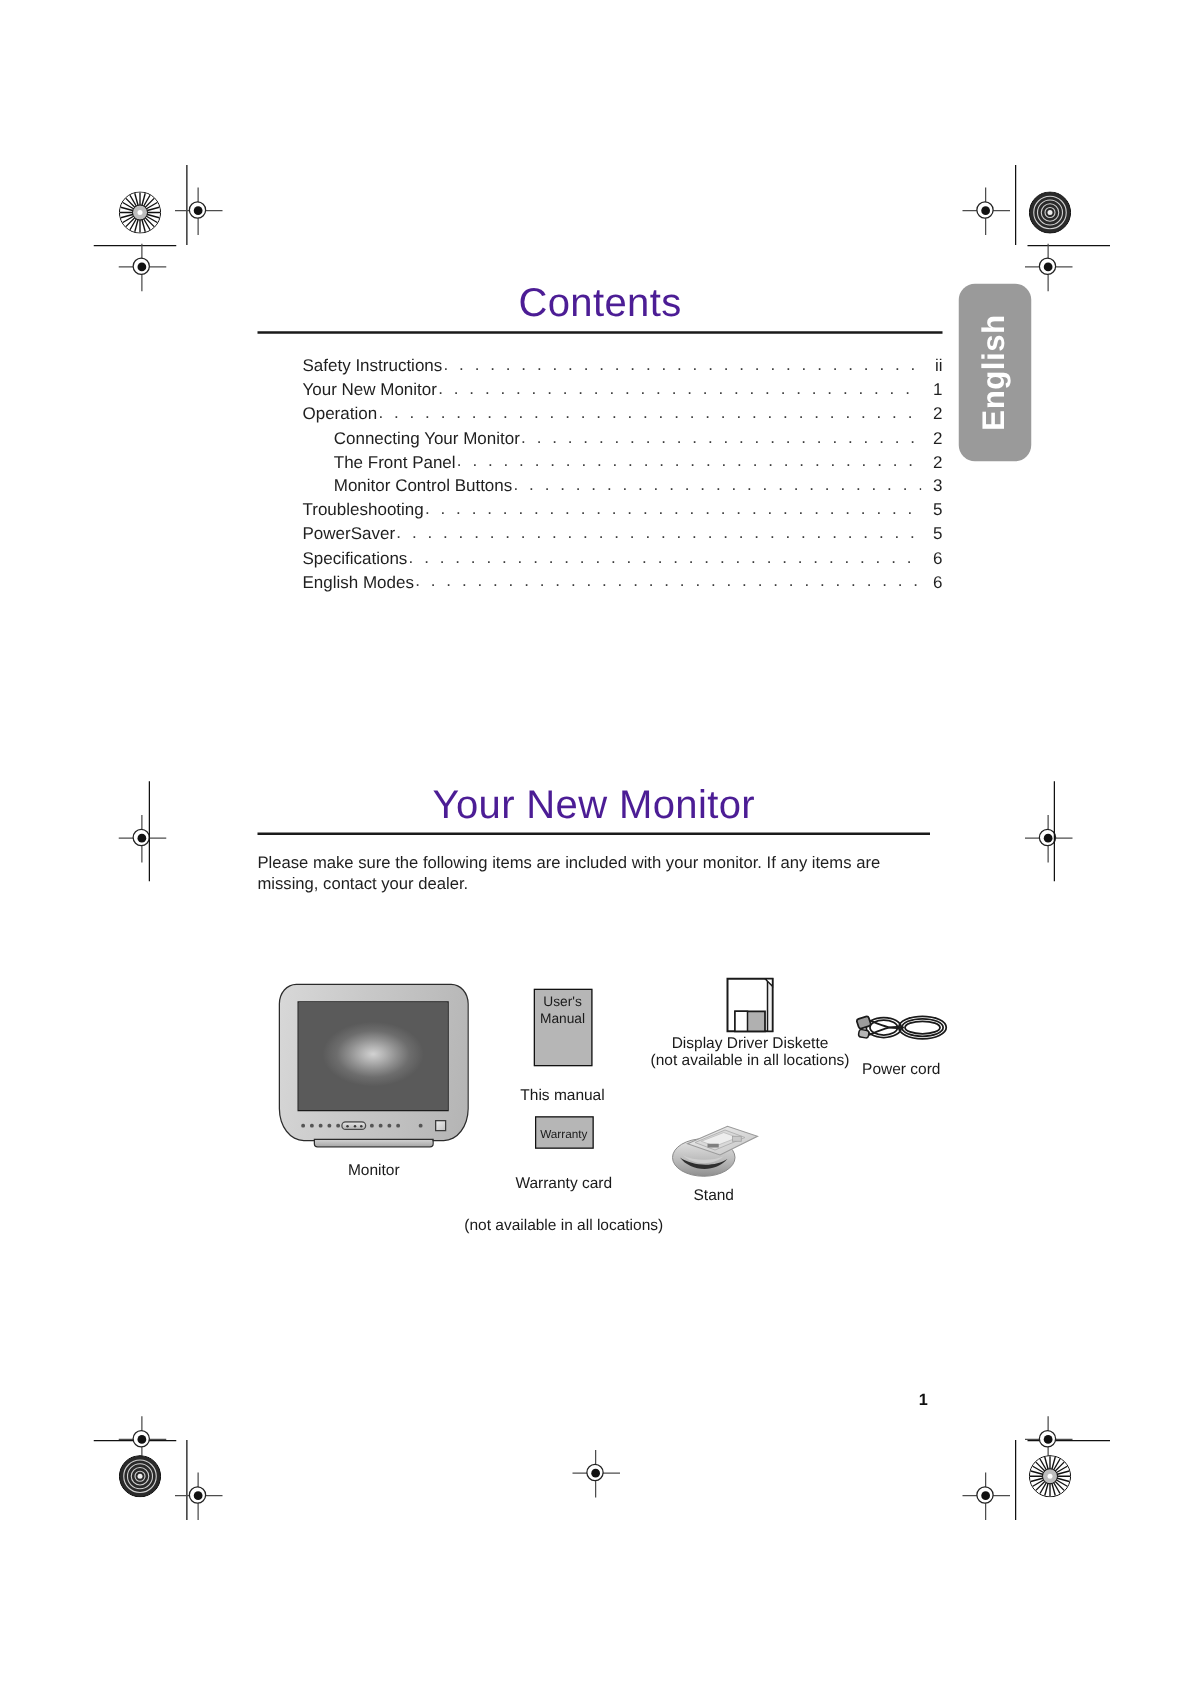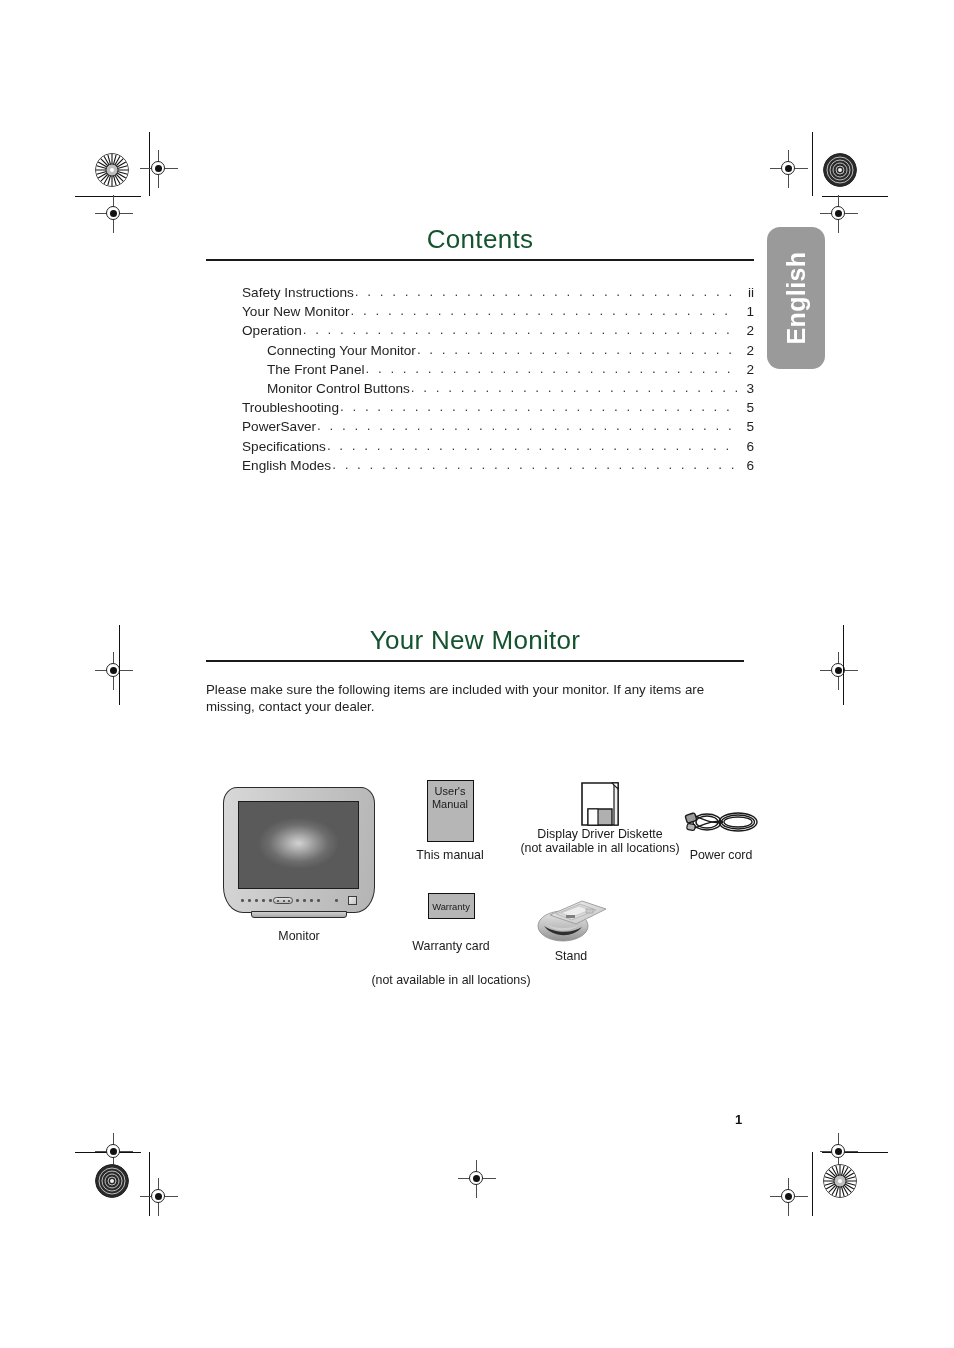--- a/index.html
+++ b/index.html
@@ -88,22 +88,22 @@
     letter-spacing: 0.4px;
     font-family: "Liberation Sans", "DejaVu Sans", sans-serif;
   }
 
   
   .section {
     position: absolute;
   }
   .section-title {
     text-align: center;
-    color: #14532d;
-    font-size: 26px;
+    color: #4c1d95;
+    font-size: 32px;
     font-weight: normal;
     letter-spacing: 0.3px;
     line-height: 1.1;
     font-family: "Liberation Sans", "DejaVu Sans", sans-serif;
   }
   .section-rule {
     border-top: 2px solid #1a1a1a;
     margin-top: 5px;
   }
 
@@ -226,21 +226,21 @@
     border: 1.1px solid #2b2b2b;
     border-radius: 0 0 3px 3px;
     box-sizing: border-box;
   }
   #item-monitor .item-caption { margin-top: 6px; }
 
   
   #item-manual { left: 196px; top: 0px; width: 96px; }
   .book {
     width: 47px; height: 62px;
-    margin: 5px auto;
+    margin: 16px auto;
     background: #b6b6b6;
     border: 1.4px solid #111;
     box-sizing: border-box;
     display: flex;
     align-items: flex-start;
     justify-content: center;
     padding-top: 4px;
   }
   .book-text {
     font-size: 11px;

